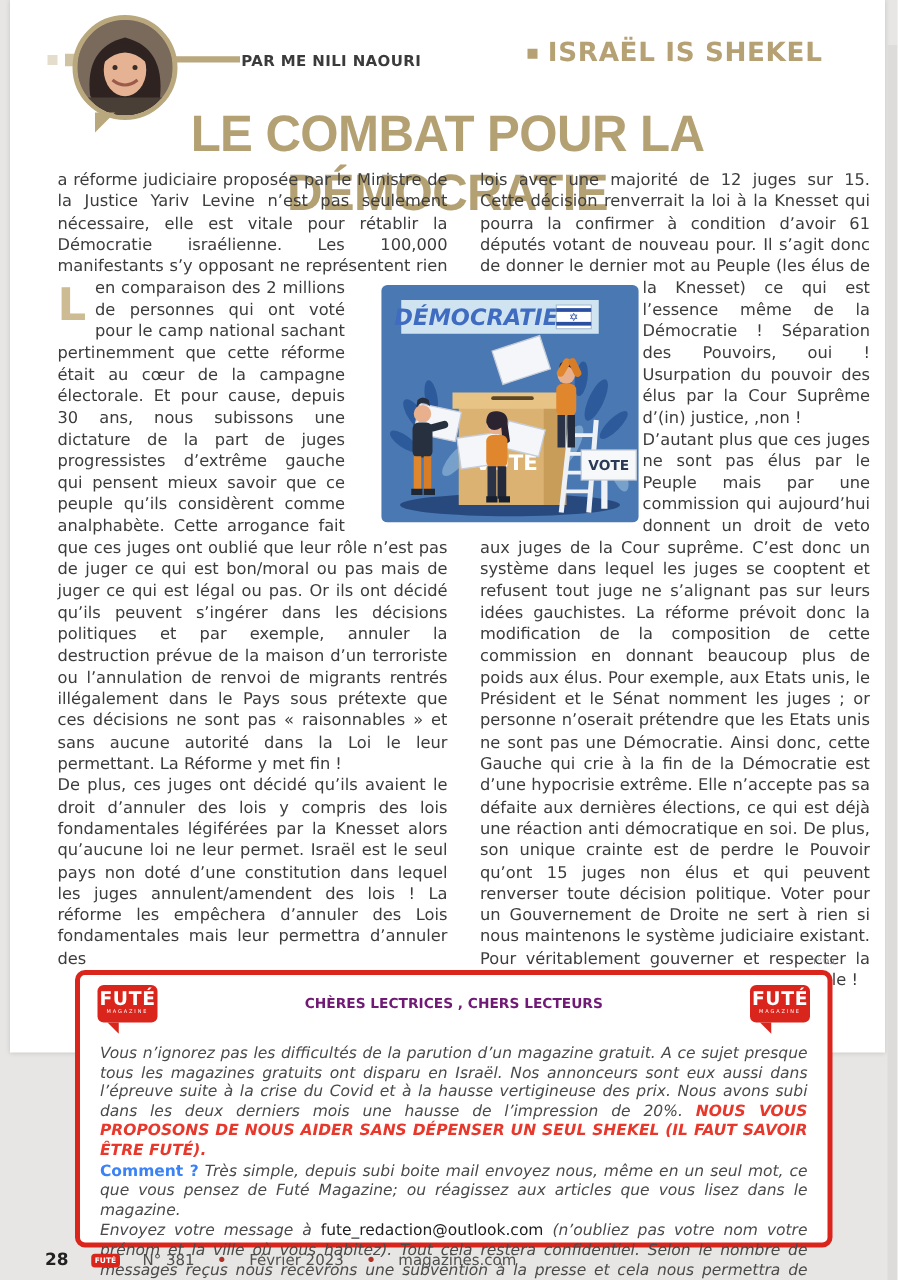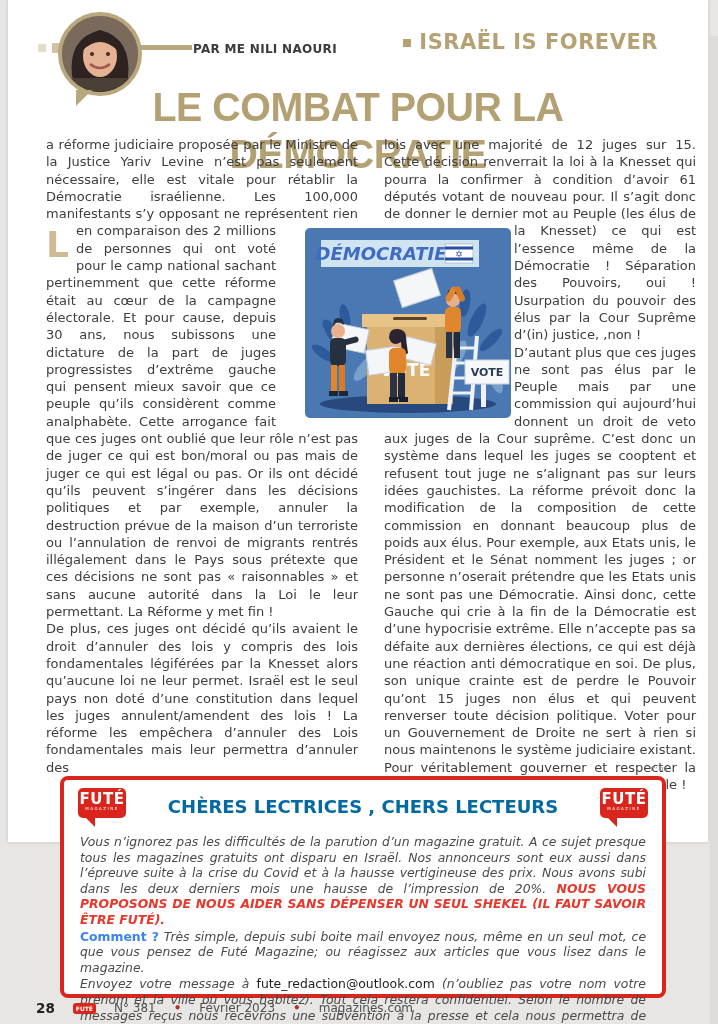--- a/index.html
+++ b/index.html
@@ -26,21 +26,21 @@
   .push-l0{float:right;width:0;height:92px;}
   .push-l{float:right;clear:right;width:82px;height:196px;}
   .push-r0{float:left;width:0;height:92px;}
   .push-r{float:left;clear:left;width:130px;height:196px;}
   
   .illus{position:absolute;left:281px;top:228px;width:206px;height:190px;margin-left:16px;}
   
   .bsd{position:absolute;right:40px;top:764px;font-size:8px;color:#8a8a8a;text-align:right;}
   .notice{position:absolute;left:52px;top:776px;width:606px;height:222px;border:4px solid #d9251c;border-radius:8px;background:#fff;box-sizing:border-box;}
   .notice-head{position:relative;height:52px;}
-  .notice-title{position:absolute;left:0;right:0;top:16px;text-align:center;font-size:18px;font-weight:700;color:#0369a1;}
+  .notice-title{position:absolute;left:0;right:0;top:16px;text-align:center;font-size:11px;font-weight:700;color:#701a75;}
   .fute-logo{position:absolute;top:8px;width:48px;height:42px;}
   .fute-logo.left{left:14px;} .fute-logo.right{right:14px;}
   .fute-bubble{position:relative;width:48px;height:30px;background:#d9251c;border-radius:5px;color:#fff;text-align:center;}
   .fute-bubble .fute-word{font-weight:800;font-size:15px;line-height:22px;letter-spacing:.5px;}
   .fute-bubble .fute-mag{font-size:4px;letter-spacing:1.5px;line-height:4px;display:block;margin-top:-3px;}
   .fute-tail{position:absolute;left:8px;top:30px;width:0;height:0;border-right:9px solid #d9251c;border-bottom:9px solid transparent;}
   .notice-body{padding:2px 16px 0 16px;font-size:12.4px;line-height:15.6px;color:#4a4a4a;text-align:justify;font-style:italic;}
   .notice-body p{margin:0 0 1px 0;}
   .red-strong{color:#e8372b;font-weight:800;}
   .b{font-weight:700;}
@@ -74,21 +74,21 @@
             <circle cx="46" cy="38" r="2" fill="#3a2c26"></circle>
           <rect x="0" y="62" width="76" height="14" fill="#4a3f37"></rect>
         </svg>
       </div>
       <div class="avatar-tail"></div>
     </div>
 
     <div class="hdr-line" style="left:132px;top:45px;width:52px;"></div>
     <div class="byline">PAR ME NILI NAOURI</div>
 
-    <div class="brand"><span class="bullet"></span><span>ISRAËL IS FOREVER</span></div>
+    <div class="brand"><span class="bullet"></span><span>ISRAËL IS SHEKEL</span></div>
 
     <div class="title">LE COMBAT POUR LA DÉMOCRATIE</div>
 
     <div class="col col-left">
       <div class="push-l0"></div>
       <div class="push-l"></div>
       <p><span class="dropcap">L</span><span>a réforme judiciaire proposée par le Ministre de la Justice Yariv Levine n’est pas seulement nécessaire, elle est vitale pour rétablir la Démocratie israélienne. Les 100,000 manifestants s’y opposant ne représentent rien en comparaison des 2 millions de personnes qui ont voté pour le camp national sachant pertinemment que cette réforme était au cœur de la campagne électorale. Et pour cause, depuis 30 ans, nous subissons une dictature de la part de juges progressistes d’extrême gauche qui pensent mieux savoir que ce peuple qu’ils considèrent comme analphabète. Cette arrogance fait que ces juges ont oublié que leur rôle n’est pas de juger ce qui est bon/moral ou pas mais de juger ce qui est légal ou pas. Or ils ont décidé qu’ils peuvent s’ingérer dans les décisions politiques et par exemple, annuler la destruction prévue de la maison d’un terroriste ou l’annulation de renvoi de migrants rentrés illégalement dans le Pays sous prétexte que ces décisions ne sont pas « raisonnables » et sans aucune autorité dans la Loi le leur permettant. La Réforme y met fin !</span></p>
       <p>De plus, ces juges ont décidé qu’ils avaient le droit d’annuler des lois y compris des lois fondamentales légiférées par la Knesset alors qu’aucune loi ne leur permet. Israël est le seul pays non doté d’une constitution dans lequel les juges annulent/amendent des lois ! La réforme les empêchera d’annuler des Lois fondamentales mais leur permettra d’annuler des</p>
     </div>
 

